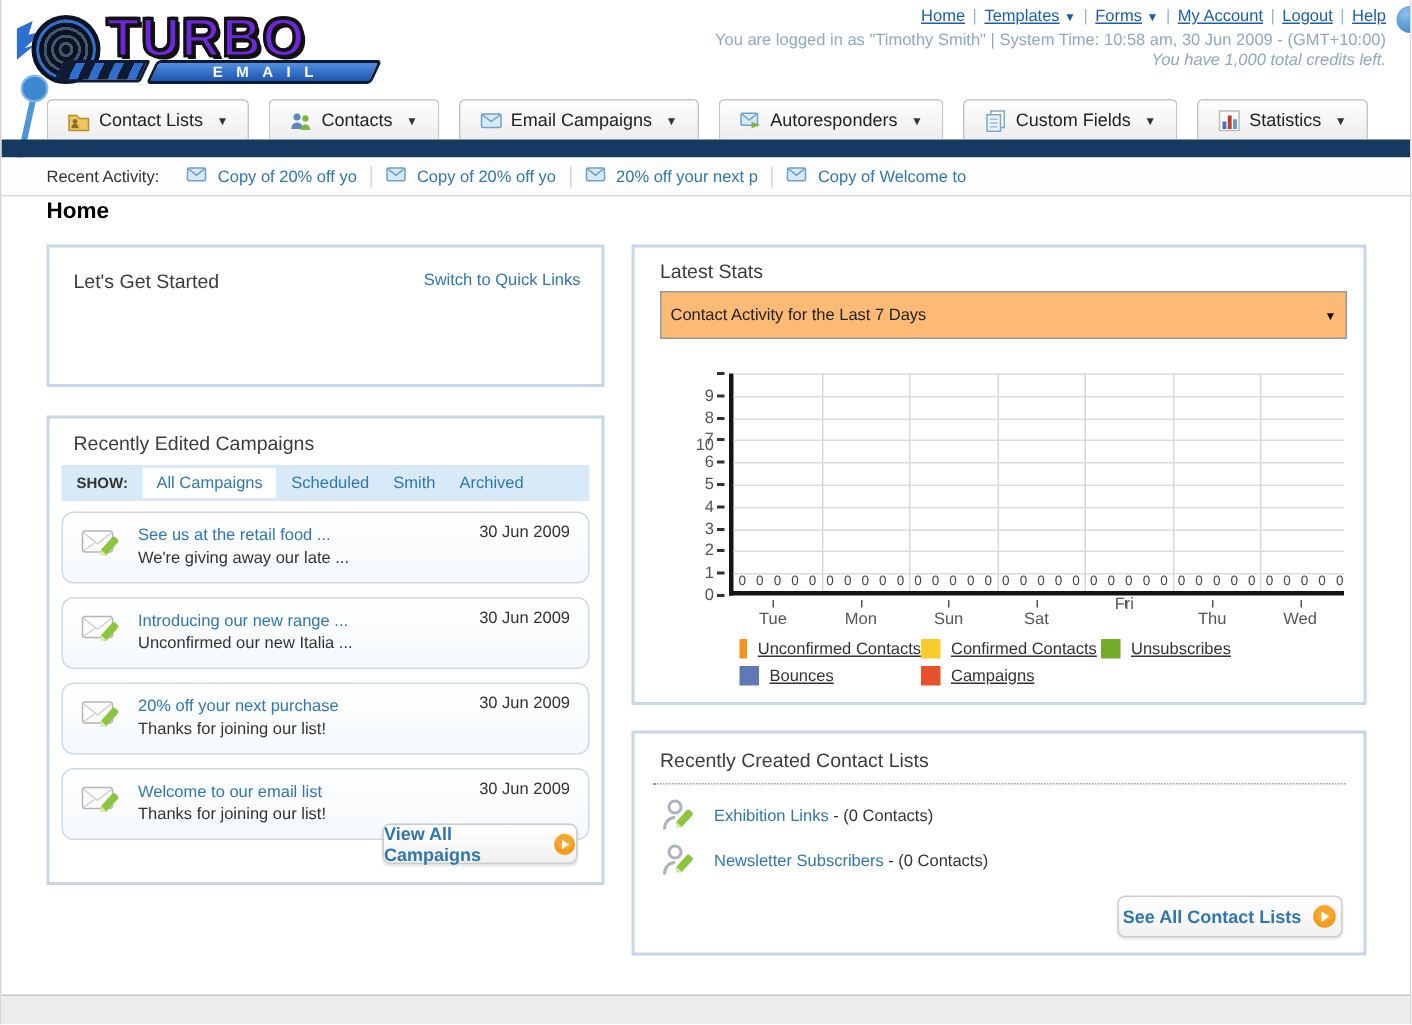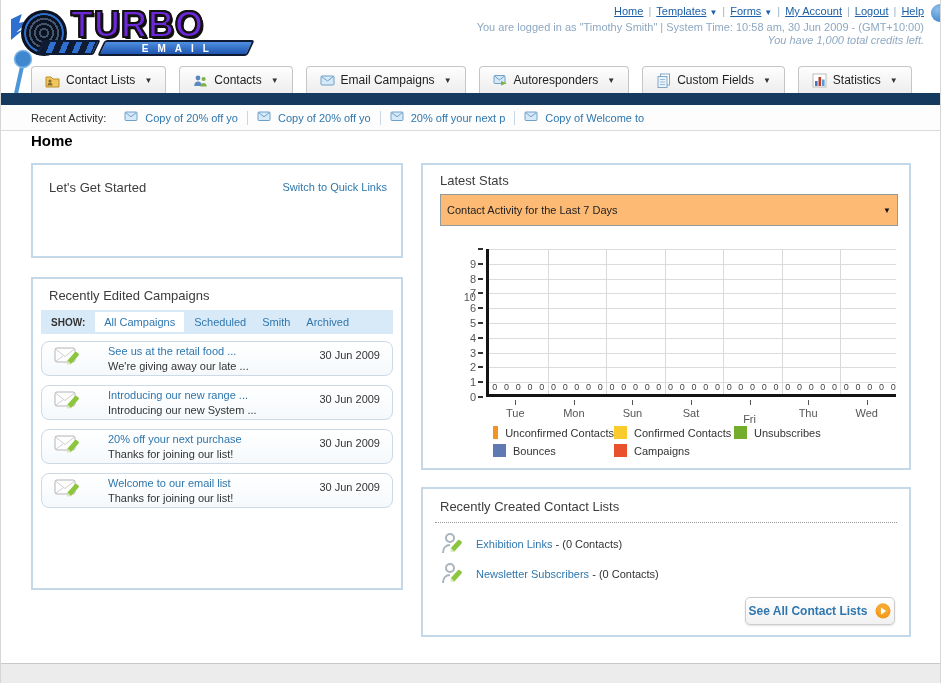--- a/index.html
+++ b/index.html
@@ -69,22 +69,22 @@
 
   
   #camp-panel { left:30px; top:277px; width:372px; height:313px; }
   #camp-title { position:absolute; left:16px; top:9px; }
   .filter-bar { position:absolute; left:8px; top:31px; right:8px; height:24px; background:#d8eaf8;
     display:flex; align-items:center; padding:0 10px; }
   .show-label { font-size:10px; font-weight:bold; color:#333; margin-right:10px; }
   .filter { color:#2f77ae; margin-right:16px; cursor:pointer; }
   .filter.active { background:#fff; padding:4px 9px; margin-right:10px; border-radius:1px; }
   .camp-list { position:absolute; left:8px; right:8px; top:62px; }
-  .camp-item { height:35px; margin-bottom:9px; border:1px solid #cbdae6; border-radius:8px;
-    background:linear-gradient(#ffffff,#f5f9fc); display:flex; align-items:center; padding:0 12px; cursor:pointer;gap:16px; }
+  .camp-item { height:48px; margin-bottom:9px; border:1px solid #cbdae6; border-radius:8px;
+    background:linear-gradient(#ffffff,#f5f9fc); display:flex; align-items:center; padding:0 12px; cursor:pointer; }
   .camp-icon { margin-right:12px; flex:0 0 auto; }
   .camp-texts { line-height:15px; }
   .camp-title-link { color:#2f77ae; cursor:pointer; }
   .camp-sub { color:#333; }
   .camp-date { margin-left:auto; align-self:flex-start; padding-top:7px; color:#333; }
   .white-btn { background:linear-gradient(#ffffff,#f1f1f1); border:1px solid #cccccc; border-radius:5px;
     box-shadow:0 1px 2px rgba(0,0,0,.12); display:flex; align-items:center; justify-content:center; gap:8px;
     font-size:12px; font-weight:bold; color:#2f77ae; cursor:pointer; }
   #view-all-btn { position:absolute; right:16px; top:270px; width:130px; height:27px; }
 
@@ -99,21 +99,21 @@
   .hgrid { position:absolute; left:0; width:100%; height:1px; background:#dcdcdc; }
   .vgrid { position:absolute; top:0; width:1px; height:100%; background:#d9d9d9; }
   .ytick-label { position:absolute; width:24px; text-align:right; font-size:11px; color:#555; }
   .ytick { position:absolute; width:5px; height:2px; background:#333; }
   .xtick { position:absolute; width:1px; height:5px; background:#555; }
   .xtick-label { position:absolute; text-align:center; font-size:11px; color:#555; }
   .zero-label { position:absolute; bottom:2px; width:9px; text-align:center; font-size:9px; color:#444; }
   .legend { position:absolute; left:70px; top:261px; display:grid; grid-template-columns:121px 120px auto; row-gap:5px; }
   .legend-item { display:flex; align-items:center; gap:7px; }
   .legend-swatch { width:13px; height:13px; }
-  .legend-label { font-size:11px; color:#333; white-space:nowrap; }
+  .legend-label { font-size:11px; color:#333; white-space:nowrap;text-decoration:underline; }
 
   
   #cl-panel { left:420px; top:487px; width:490px; height:150px; }
   #cl-title { position:absolute; left:17px; top:10px; }
   .dotted-rule { position:absolute; left:12px; right:12px; top:33px; border-top:1px dotted #999; }
   .cl-items { position:absolute; left:17px; top:40px; }
   .cl-item { display:flex; align-items:center; height:30px; }
   .cl-item a { color:#2f77ae; cursor:pointer; text-decoration:none; }
   .cl-item .cl-detail { color:#333; }
   .cl-icon { margin-right:10px; }
@@ -277,21 +277,21 @@
         <div class="camp-item">
           <span class="camp-icon"><svg width="26" height="26" viewBox="0 0 26 26">
               <rect x="1" y="3" width="20" height="14" rx="2" fill="#fdfdfd" stroke="#b5b5b5"></rect>
               <path d="M2 4.5l9 7 9-7" fill="none" stroke="#cfcfcf"></path>
               <path d="M2 16l7-5" fill="none" stroke="#cfcfcf"></path>
               <g transform="rotate(-48 19 13)">
                 <rect x="12" y="10.5" width="14" height="5" rx="1.5" fill="#8cc63e"></rect>
                 <path d="M10 13l3.4-2.5v5z" fill="#d7e9b0"></path>
               </g>
             </svg></span>
-          <span class="camp-texts"><span class="camp-title-link">Introducing our new range ...</span><br><span class="camp-sub">Introducing our new System ...</span></span>
+          <span class="camp-texts"><span class="camp-title-link">Introducing our new range ...</span><br><span class="camp-sub">Unconfirmed our new Italia ...</span></span>
           <span class="camp-date">30 Jun 2009</span>
         </div>
         <div class="camp-item">
           <span class="camp-icon"><svg width="26" height="26" viewBox="0 0 26 26">
               <rect x="1" y="3" width="20" height="14" rx="2" fill="#fdfdfd" stroke="#b5b5b5"></rect>
               <path d="M2 4.5l9 7 9-7" fill="none" stroke="#cfcfcf"></path>
               <path d="M2 16l7-5" fill="none" stroke="#cfcfcf"></path>
               <g transform="rotate(-48 19 13)">
                 <rect x="12" y="10.5" width="14" height="5" rx="1.5" fill="#8cc63e"></rect>
                 <path d="M10 13l3.4-2.5v5z" fill="#d7e9b0"></path>
@@ -307,20 +307,28 @@
               <path d="M2 16l7-5" fill="none" stroke="#cfcfcf"></path>
               <g transform="rotate(-48 19 13)">
                 <rect x="12" y="10.5" width="14" height="5" rx="1.5" fill="#8cc63e"></rect>
                 <path d="M10 13l3.4-2.5v5z" fill="#d7e9b0"></path>
               </g>
             </svg></span>
           <span class="camp-texts"><span class="camp-title-link">Welcome to our email list</span><br><span class="camp-sub">Thanks for joining our list!</span></span>
           <span class="camp-date">30 Jun 2009</span>
         </div>
       </div>
+    <div class="white-btn" id="view-all-btn">
+      <span>View All Campaigns</span>
+      <svg width="16" height="16" viewBox="0 0 16 16">
+        <circle cx="8" cy="8" r="7.5" fill="#f49a1c"></circle>
+          <circle cx="8" cy="6" r="6" fill="#f8b23f" opacity=".55"></circle>
+        <path d="M6 4.5L11.2 8 6 11.5z" fill="#fff"></path>
+      </svg>
+    </div>
   </div>
 
   <div class="panel" id="stats-panel">
     <div class="panel-title" id="stats-title">Latest Stats</div>
     <div class="stats-select">
       <span>Contact Activity for the Last 7 Days</span>
       <span class="dd-caret">▼</span>
     </div>
     <div id="chart-extras">
         <div class="ytick-label" style="left: 29px; top: 226px;">0</div>
@@ -346,21 +354,21 @@
         <div class="ytick-label" style="left: 29px; top: 78px; margin-top: 48px;">10</div>
         <div class="ytick" style="left: 55px; top: 83px;"></div>
         <div class="xtick-label" style="left: 63px; width: 58.5714px; top: 242px;">Tue</div>
         <div class="xtick" style="left: 92.2857px; top: 235px;"></div>
         <div class="xtick-label" style="left: 121.571px; width: 58.5714px; top: 242px;">Mon</div>
         <div class="xtick" style="left: 150.857px; top: 235px;"></div>
         <div class="xtick-label" style="left: 180.143px; width: 58.5714px; top: 242px;">Sun</div>
         <div class="xtick" style="left: 209.429px; top: 235px;"></div>
         <div class="xtick-label" style="left: 238.714px; width: 58.5714px; top: 242px;">Sat</div>
         <div class="xtick" style="left: 268px; top: 235px;"></div>
-        <div class="xtick-label" style="left: 297.286px; width: 58.5714px; top: 248px;">Fri</div>
+        <div class="xtick-label" style="left: 297.286px; width: 58.5714px; top: 232px;">Fri</div>
         <div class="xtick" style="left: 326.571px; top: 235px;"></div>
         <div class="xtick-label" style="left: 355.857px; width: 58.5714px; top: 242px;">Thu</div>
         <div class="xtick" style="left: 385.143px; top: 235px;"></div>
         <div class="xtick-label" style="left: 414.429px; width: 58.5714px; top: 242px;">Wed</div>
         <div class="xtick" style="left: 443.714px; top: 235px;"></div>
       </div>
     <div id="plot">
         <div class="hgrid" style="top: 133.2px;"></div>
         <div class="hgrid" style="top: 118.4px;"></div>
         <div class="hgrid" style="top: 103.6px;"></div>

